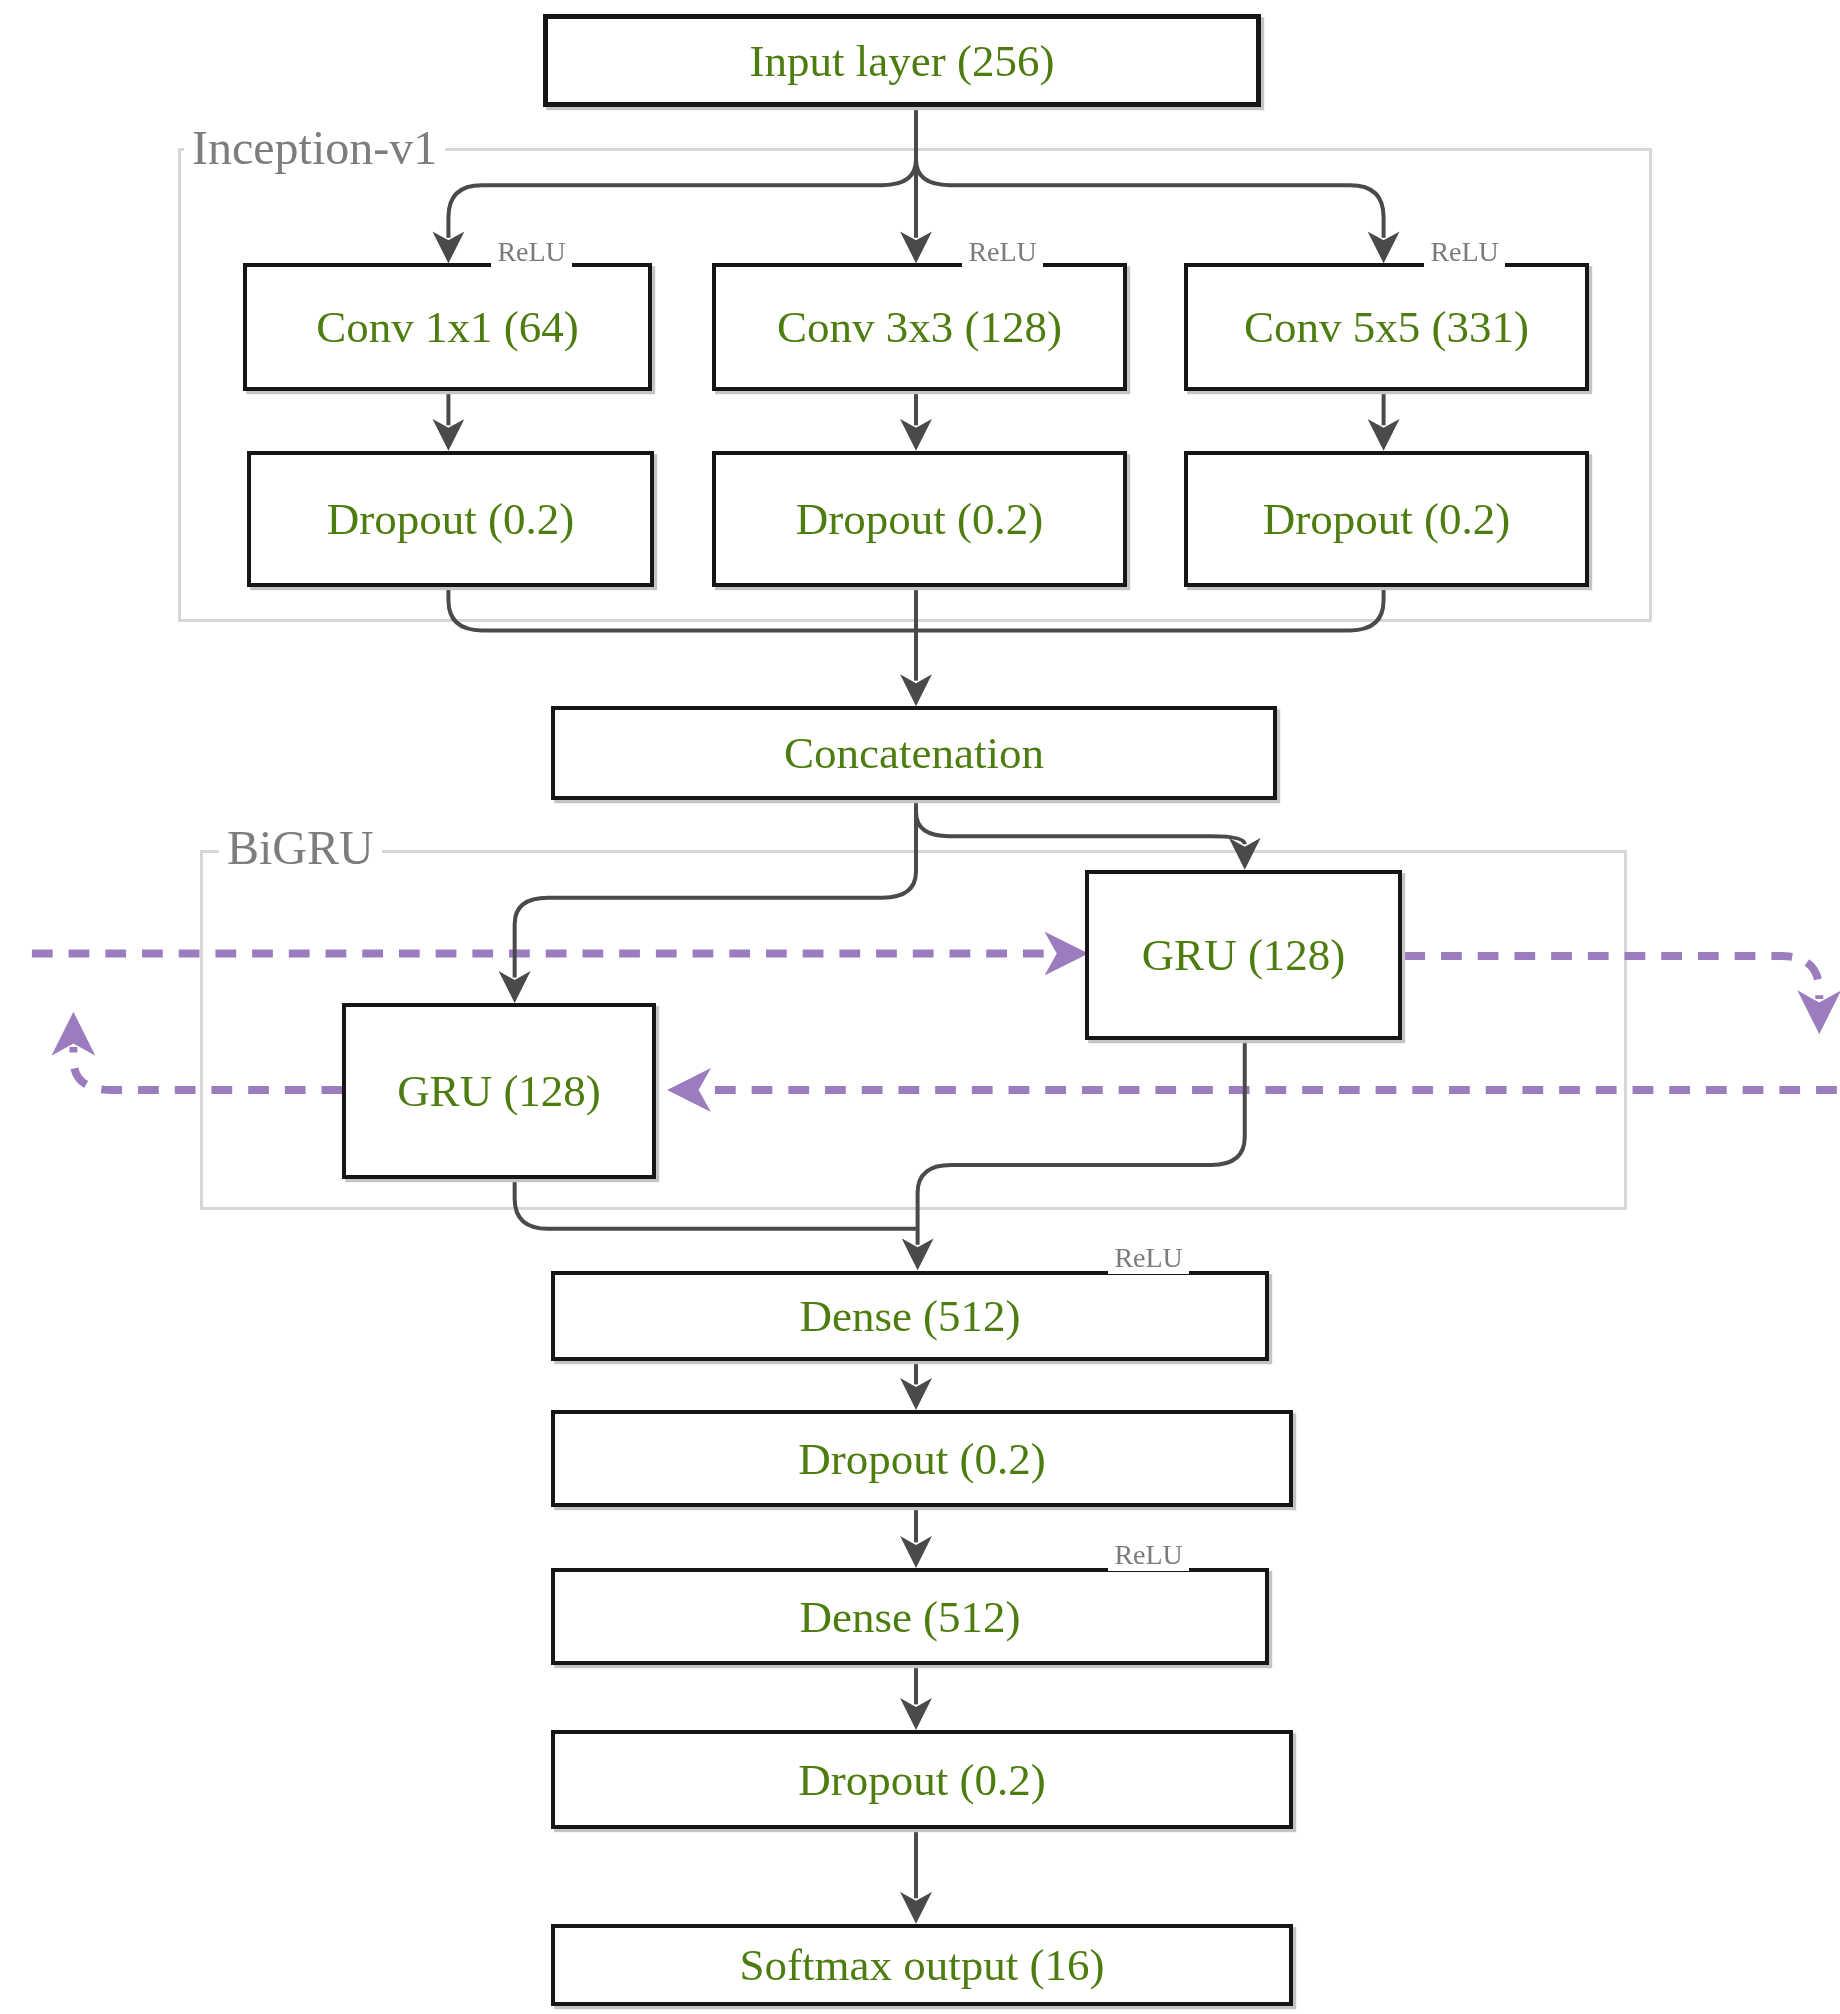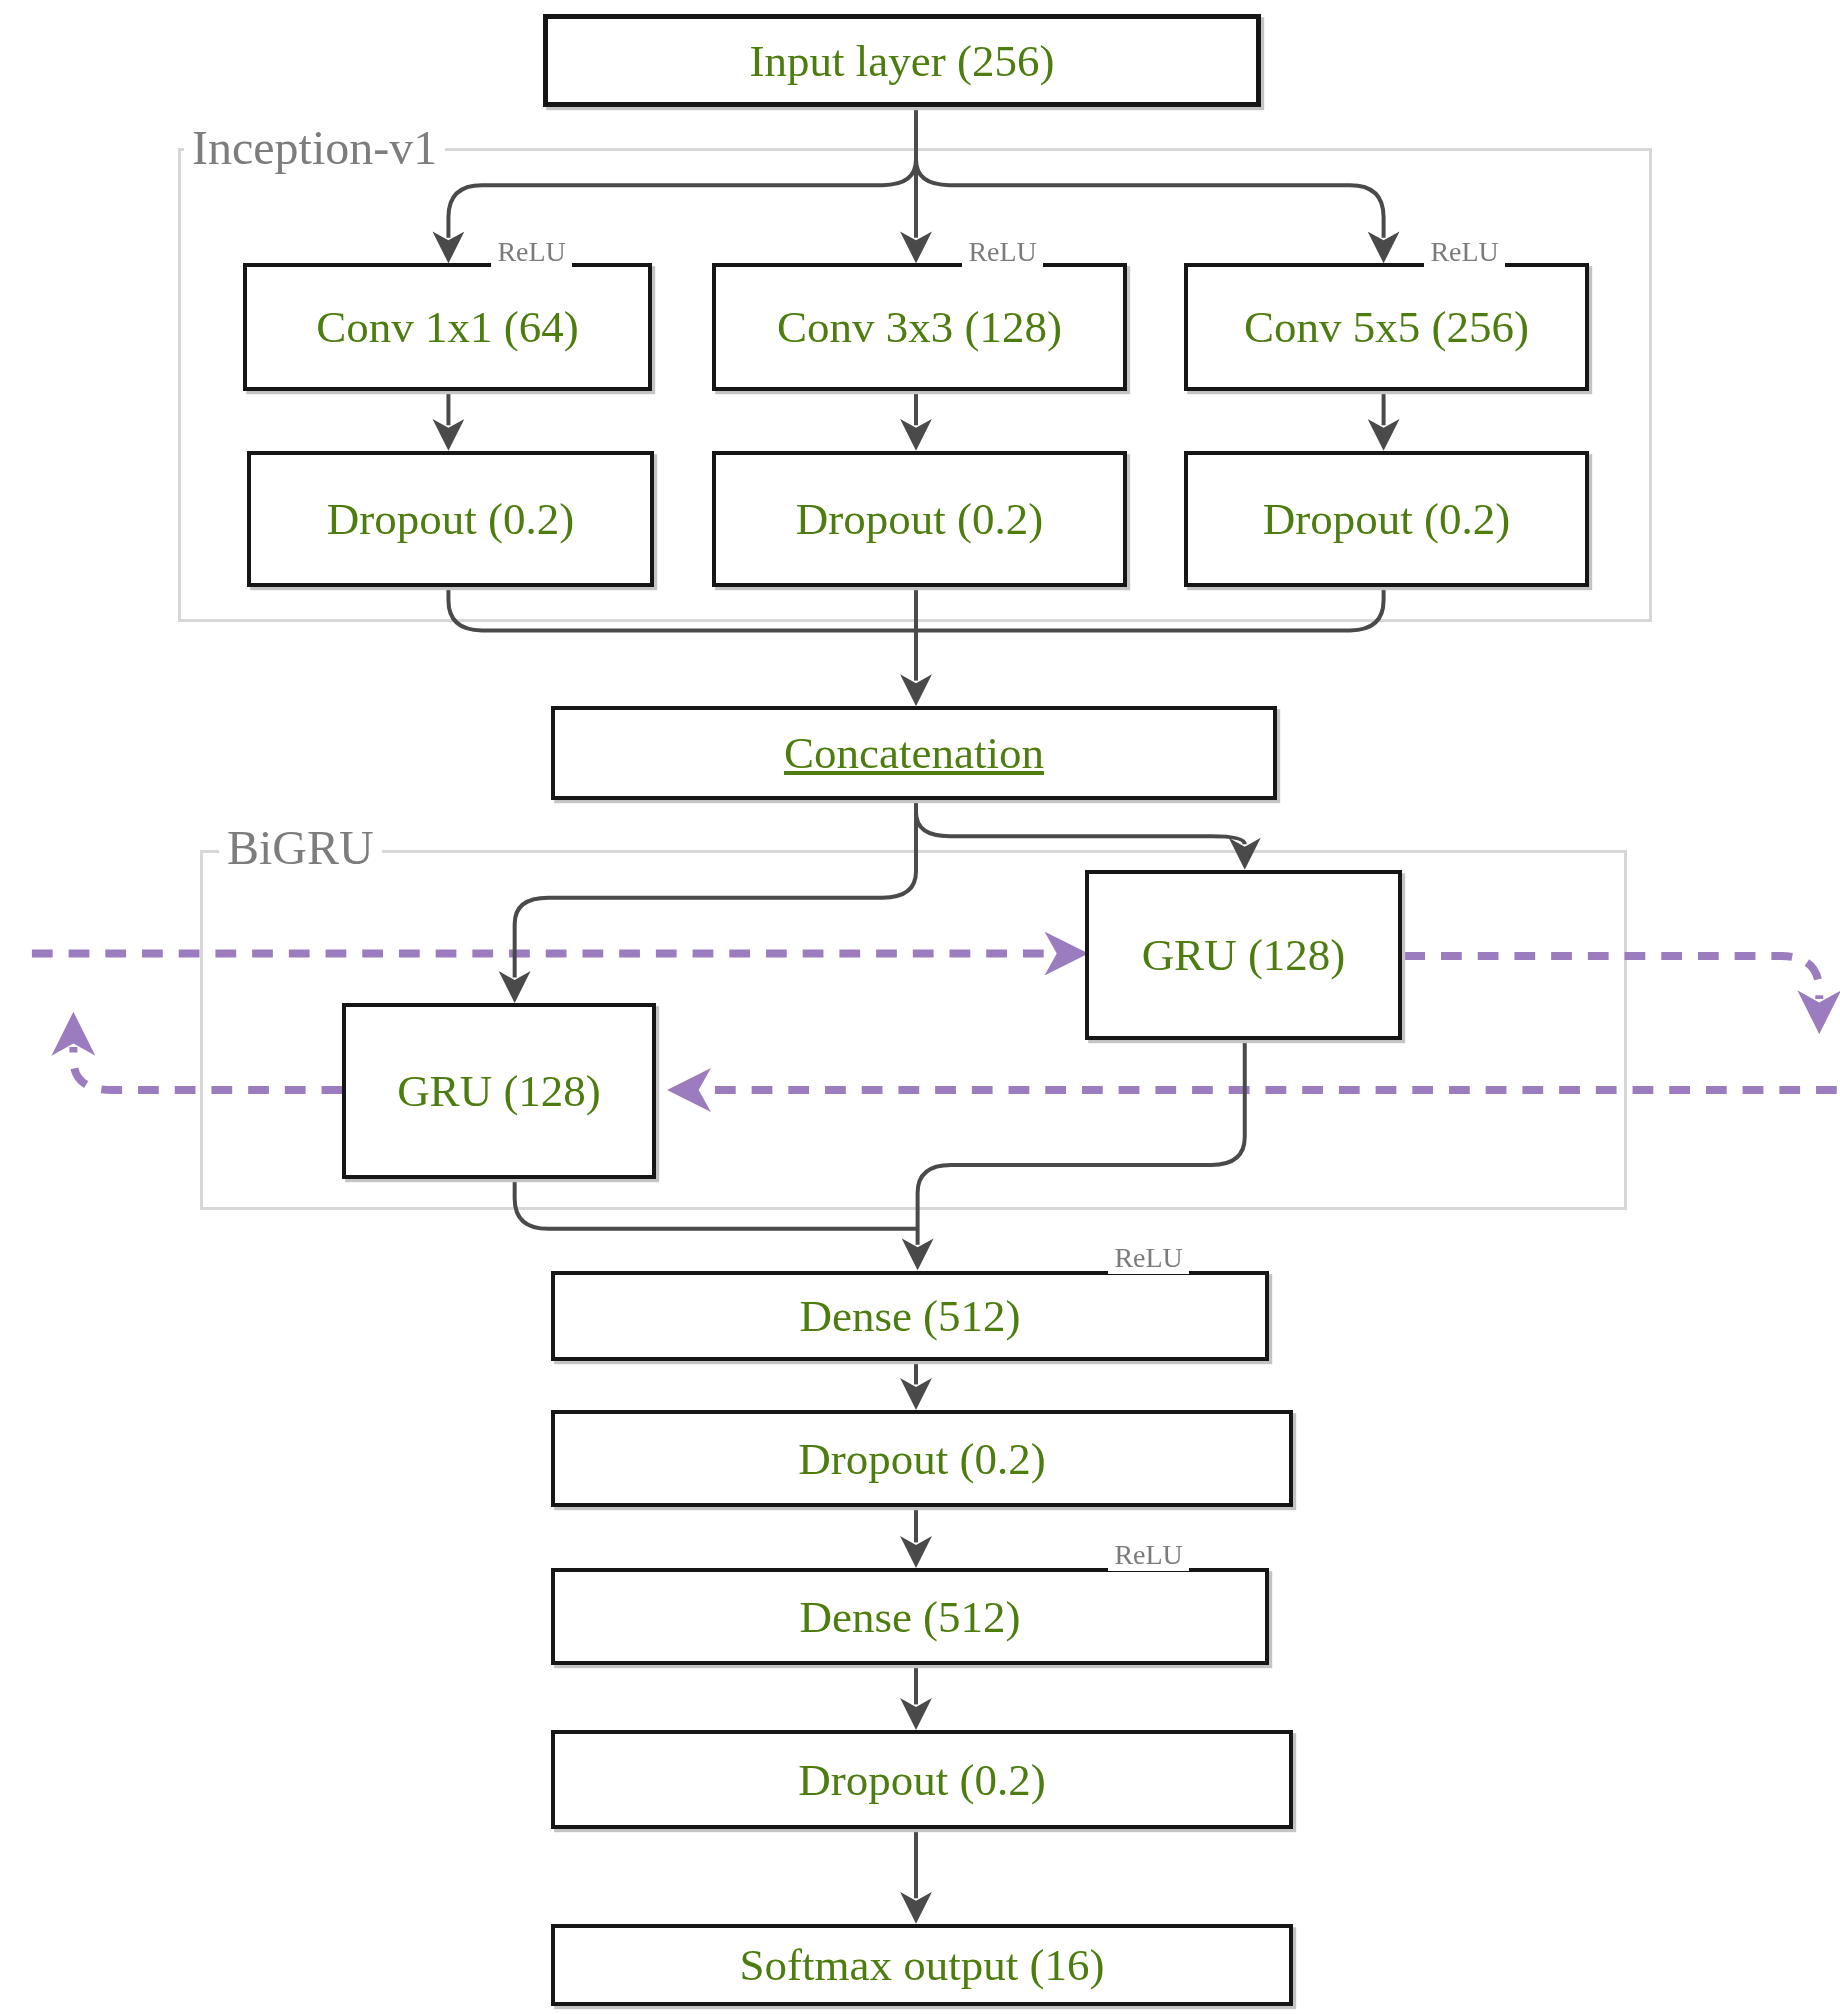--- a/index.html
+++ b/index.html
@@ -104,34 +104,34 @@
     <span>Input layer (256)</span>
   </div>
 
   <div class="node" style="left:243px;top:263px;width:409px;height:128px;">
     <span>Conv 1x1 (64)</span>
   </div>
   <div class="node" style="left:712px;top:263px;width:415px;height:128px;">
     <span>Conv 3x3 (128)</span>
   </div>
   <div class="node" style="left:1184px;top:263px;width:405px;height:128px;">
-    <span>Conv 5x5 (256)</span>
+    <span>Conv 5x5 (331)</span>
   </div>
 
   <div class="node" style="left:247px;top:451px;width:407px;height:136px;">
     <span>Dropout (0.2)</span>
   </div>
   <div class="node" style="left:712px;top:451px;width:415px;height:136px;">
     <span>Dropout (0.2)</span>
   </div>
   <div class="node" style="left:1184px;top:451px;width:405px;height:136px;">
     <span>Dropout (0.2)</span>
   </div>
 
-  <div class="node" style="left:551px;top:706px;width:726px;height:94px;text-decoration:underline;">
+  <div class="node" style="left:551px;top:706px;width:726px;height:94px;">
     <span>Concatenation</span>
   </div>
 
   <div class="node" style="left:1085px;top:870px;width:317px;height:170px;">
     <span>GRU (128)</span>
   </div>
   <div class="node" style="left:342px;top:1003px;width:314px;height:176px;">
     <span>GRU (128)</span>
   </div>
 

